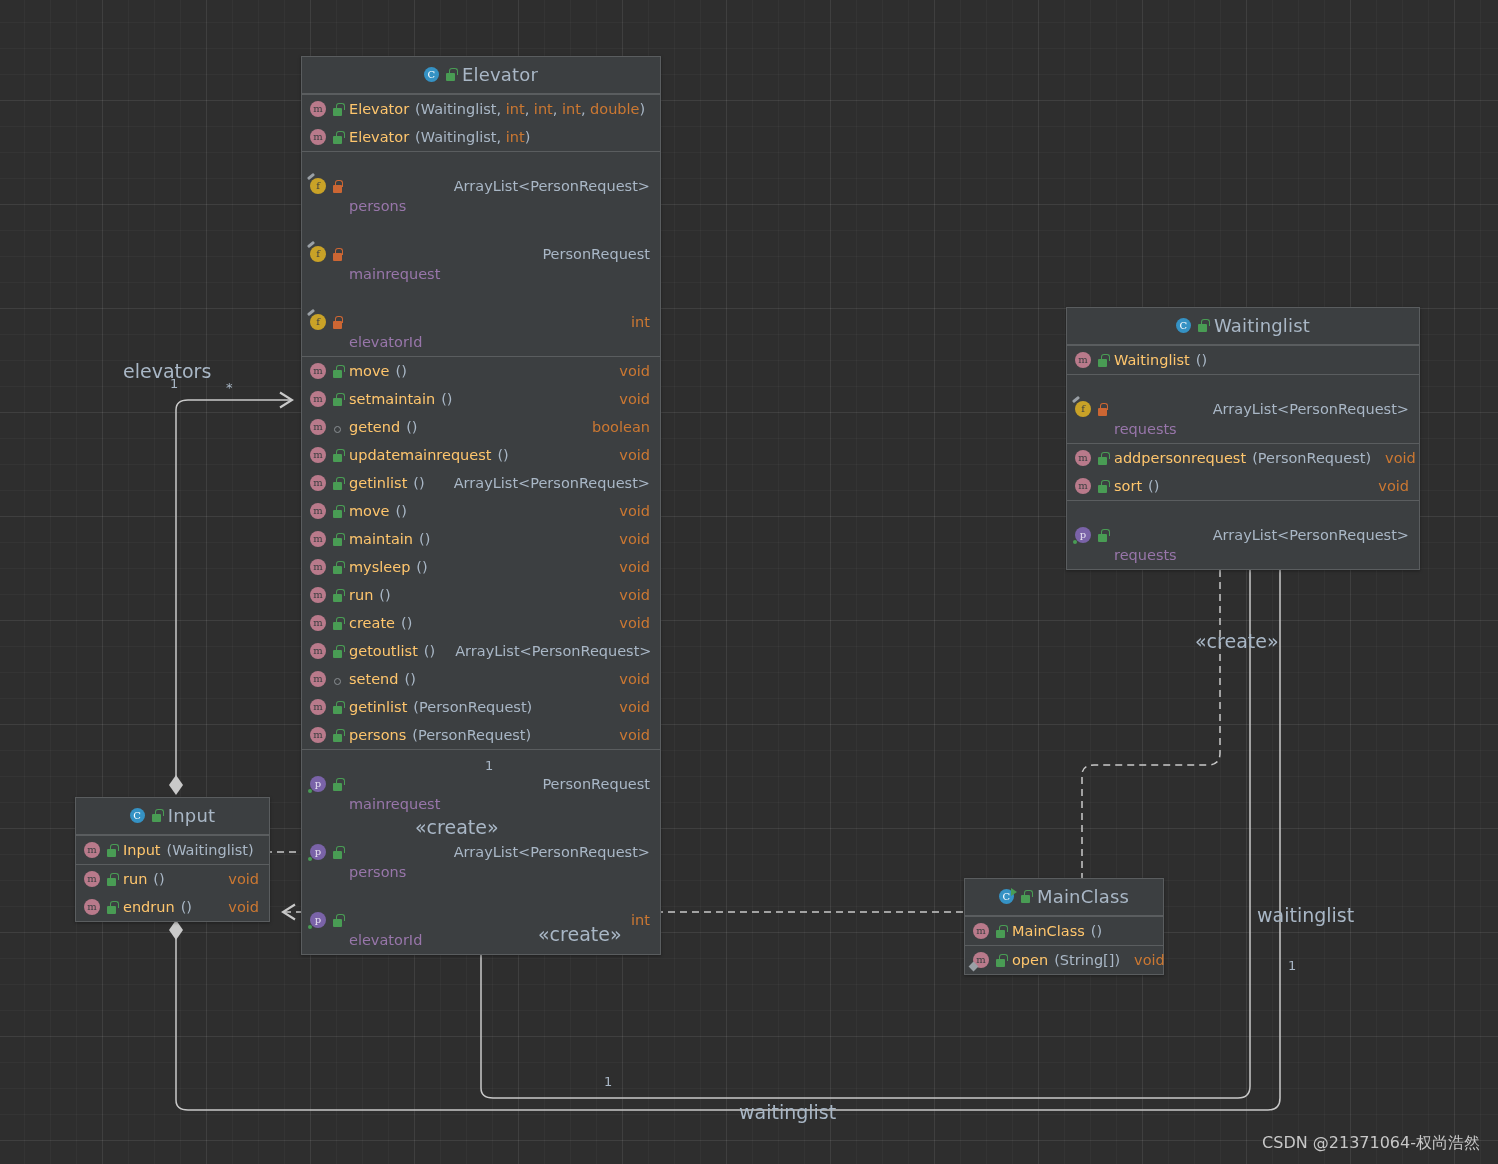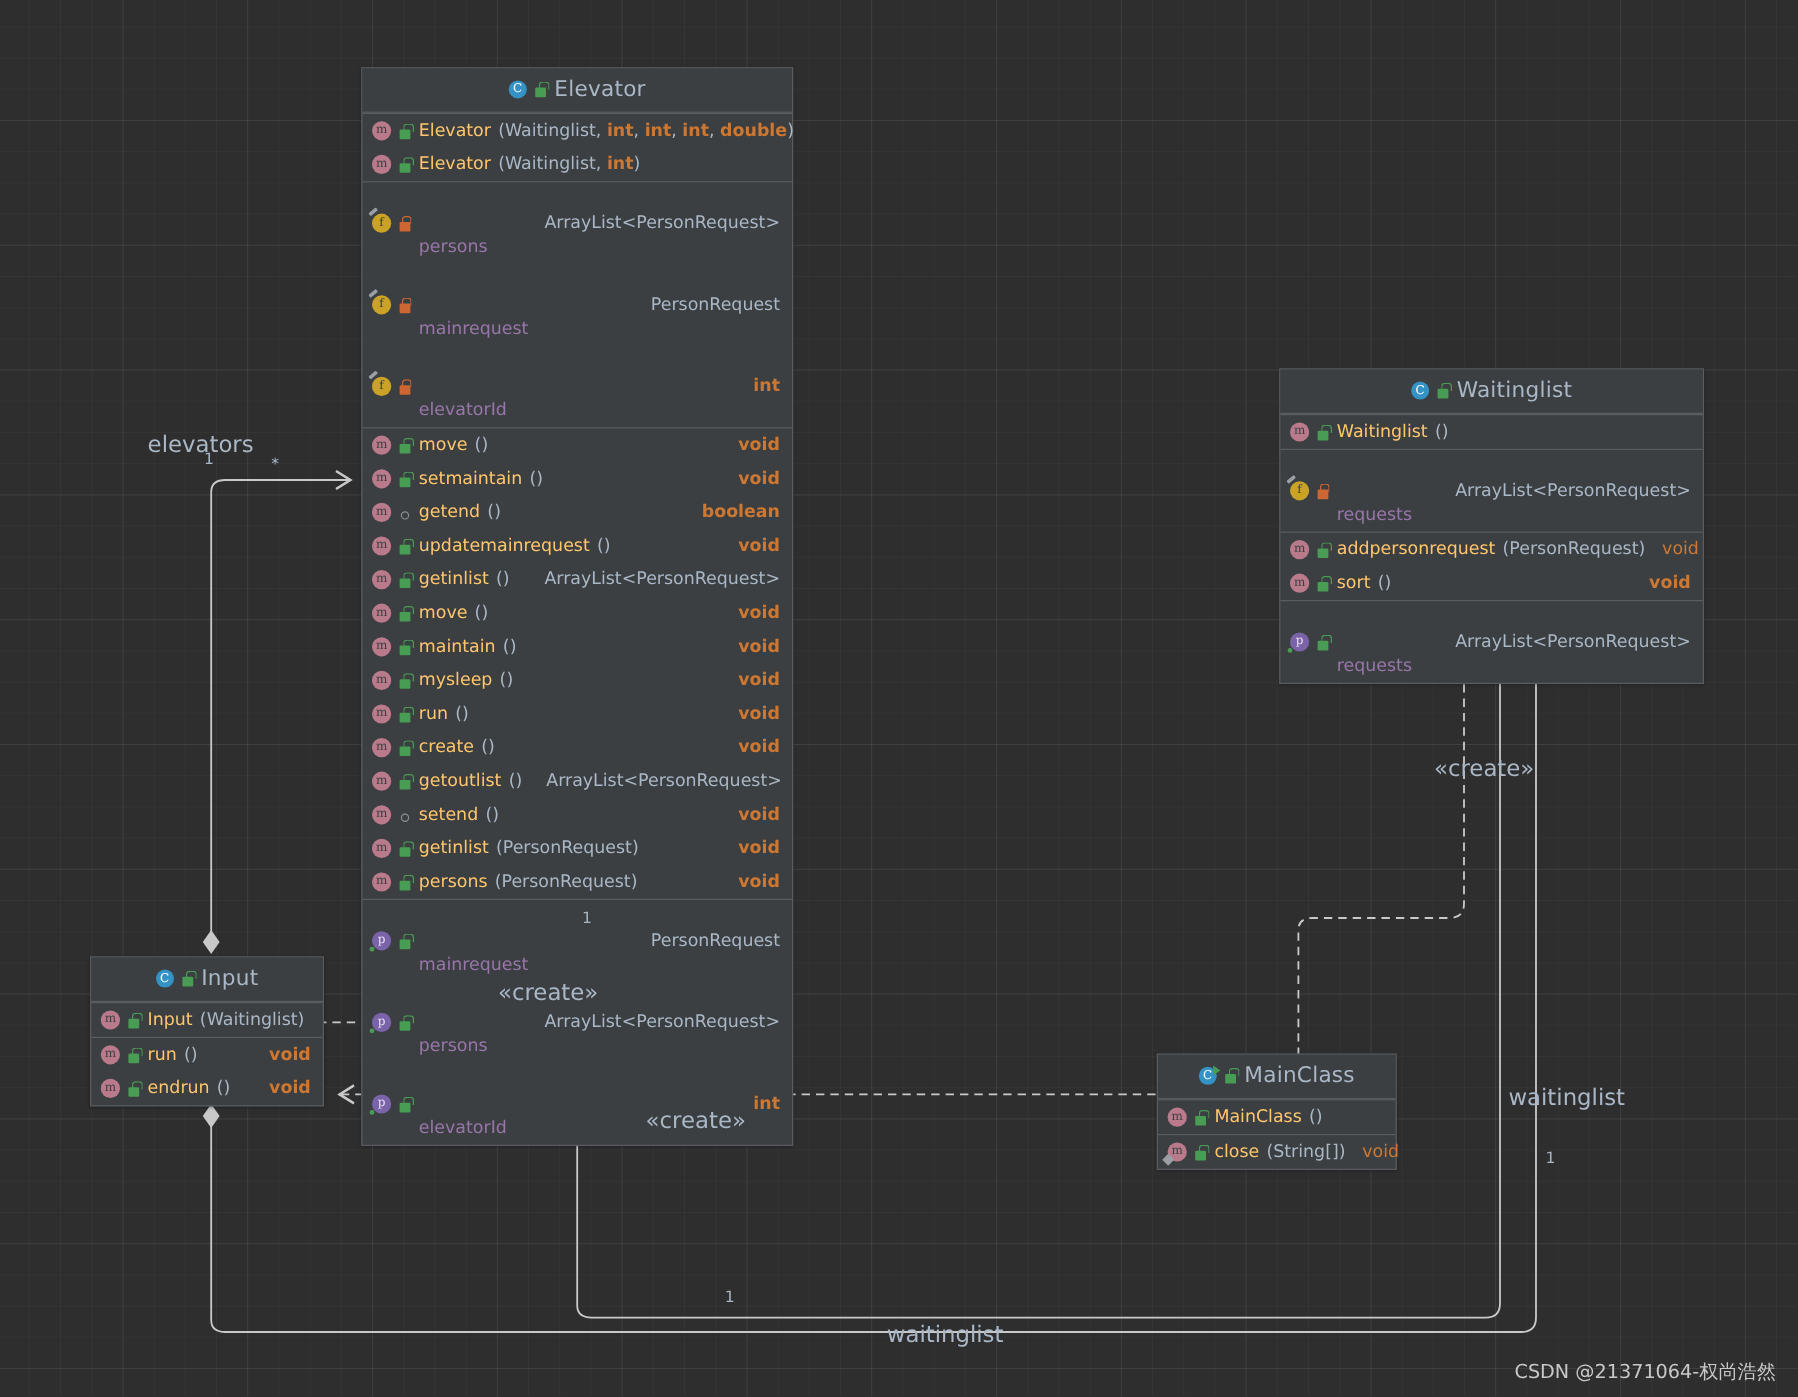--- a/index.html
+++ b/index.html
@@ -43,21 +43,21 @@
     display:flex;align-items:center;
     padding:4px 10px 4px 8px;
     gap:6px;
     white-space:nowrap;
     font-size:14.5px;
     line-height:20px;
   }
   .row .nm{color:#ffc66d;}
   .row .fld{color:#9876aa;margin-top:40px;}
   .row .sig{color:#a9b7c6;}
-  .row .prim{color:#cc7832;font-weight:bold;}
+  .row .prim{color:#cc7832;}
   .row .ret{margin-left:auto;padding-left:14px;}
   .row .ret.prim{color:#cc7832;}
   .row .ret.obj{color:#a9b7c6;}
   .row .inlineret{margin-left:8px;color:#cc7832;}
 
   
   .ic{flex:0 0 auto;display:inline-block;position:relative;}
   .ic-class{
     width:15px;height:15px;border-radius:50%;
     background:#3592c4;color:#ffffff;
@@ -544,21 +544,21 @@
           <span class="sig">()</span>
       </div>
     </div>
     <div class="sec">
       <div class="row">
         <span class="ic ic-method mainm">m</span>
         <span class="ic ic-lock pub">
             <b></b>
             <i></i>
           </span>
-        <span class="nm">close </span>
+        <span class="nm">open </span>
           <span class="sig">(String[])</span>
         <span class="inlineret">void</span>
       </div>
     </div>
   </div>
 
   <div class="edgelabel" style="left:123px;top:360px;">elevators</div>
   <div class="mult" style="left:170px;top:376px;">1</div>
   <div class="mult" style="left:226px;top:380px;">*</div>
 

